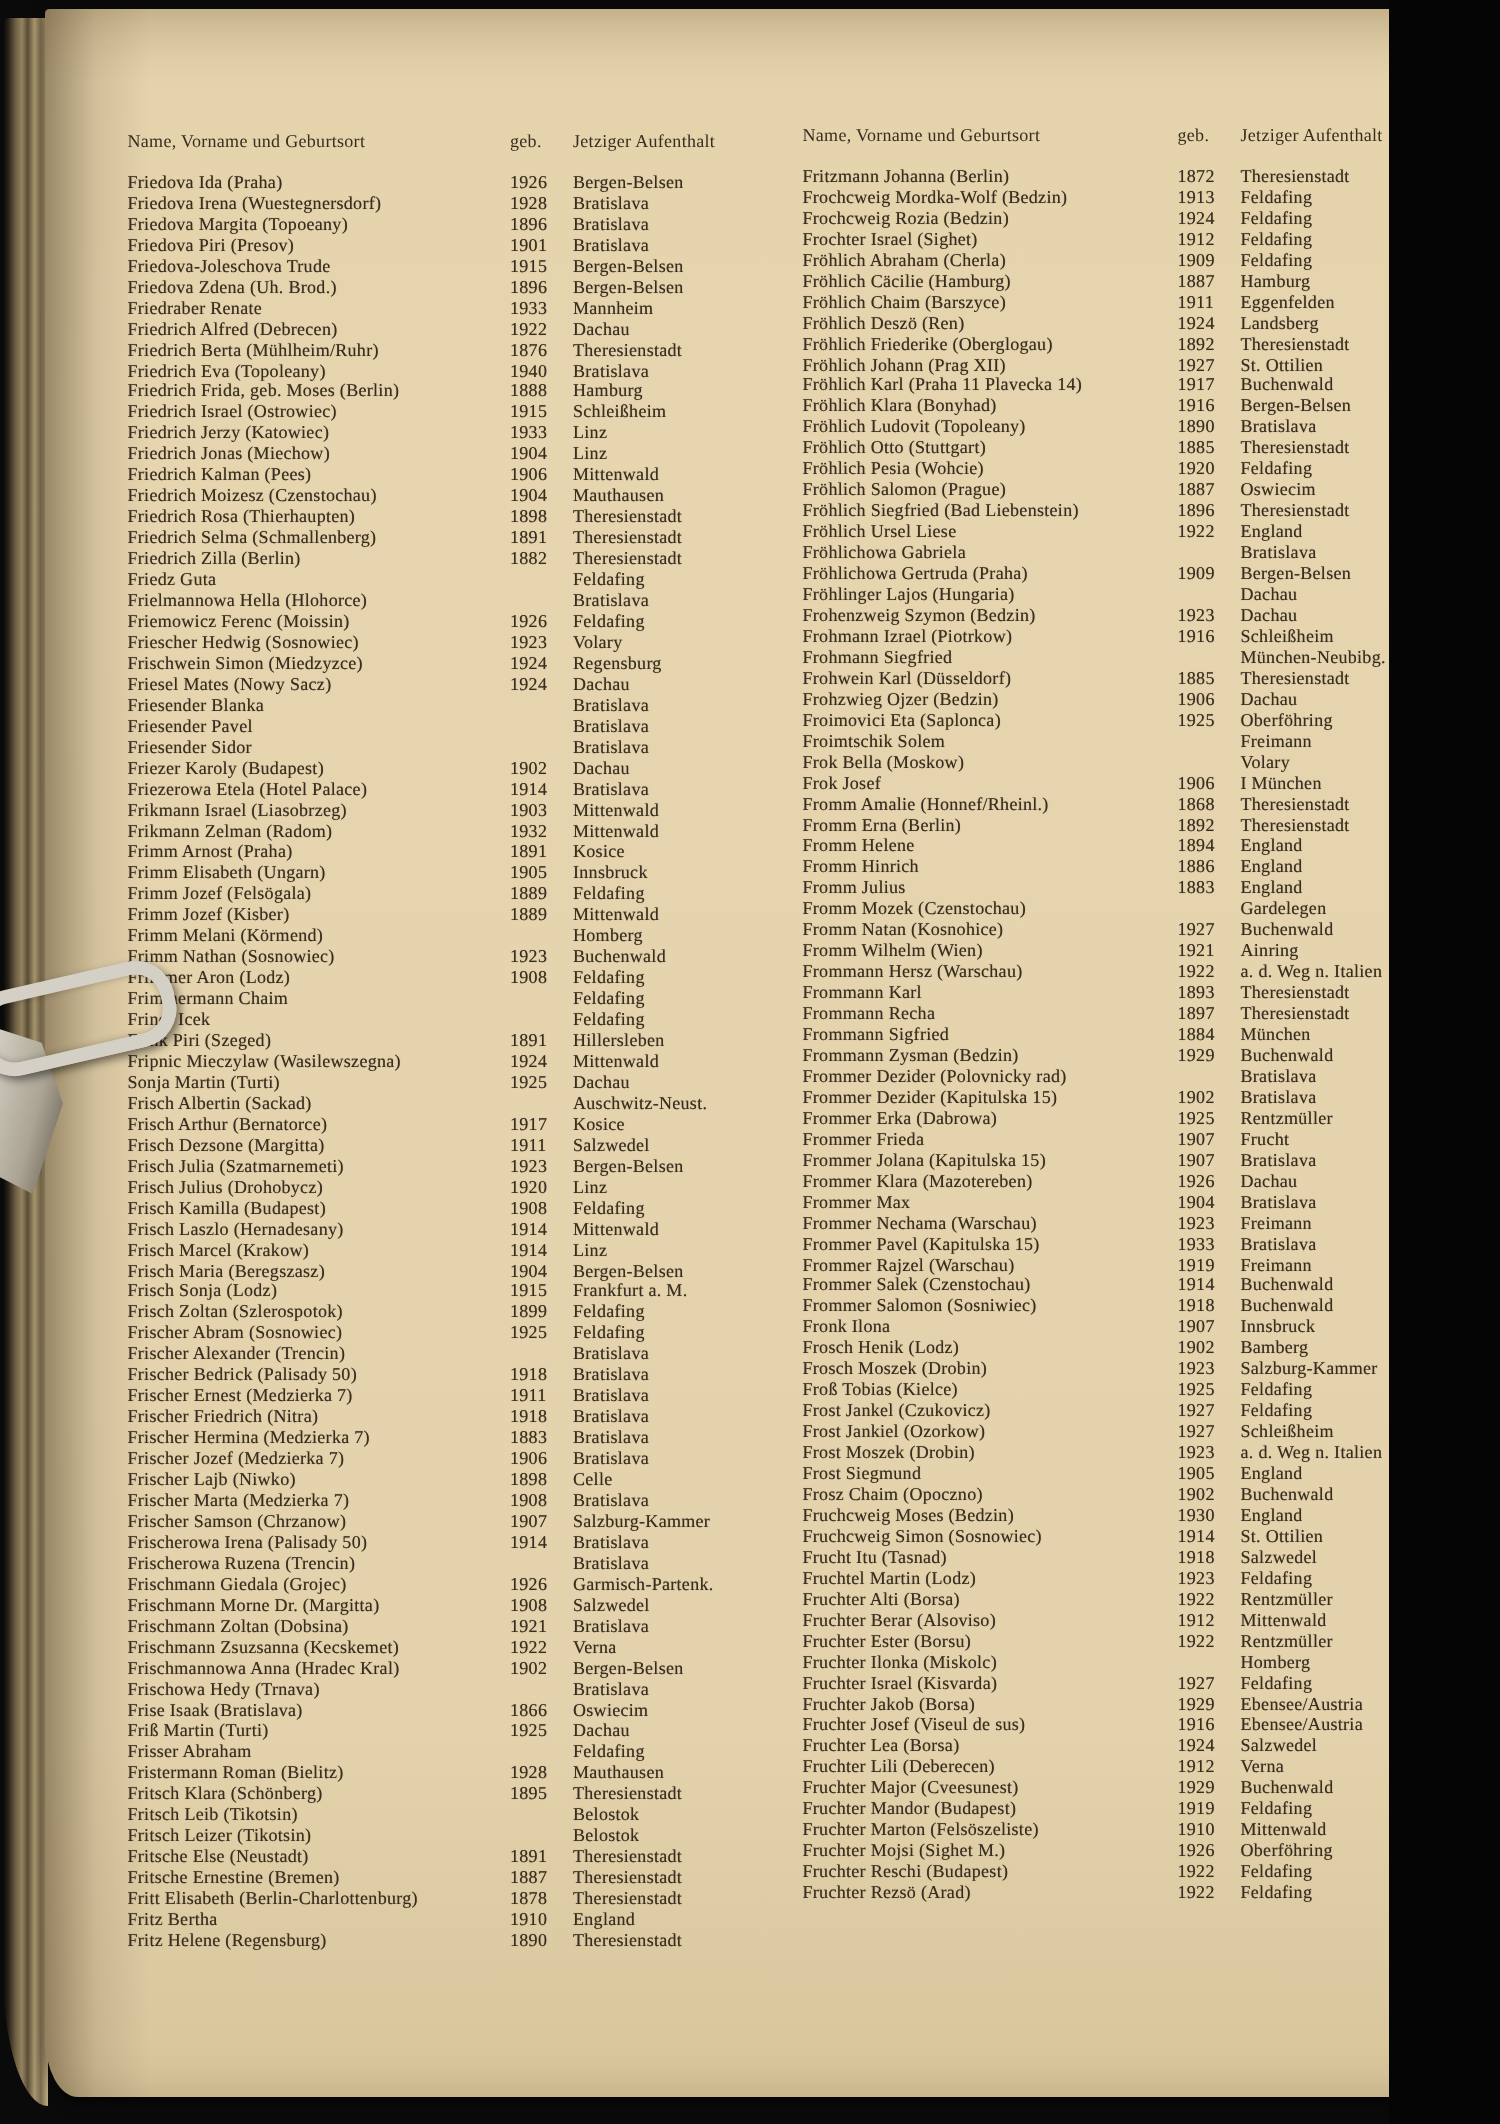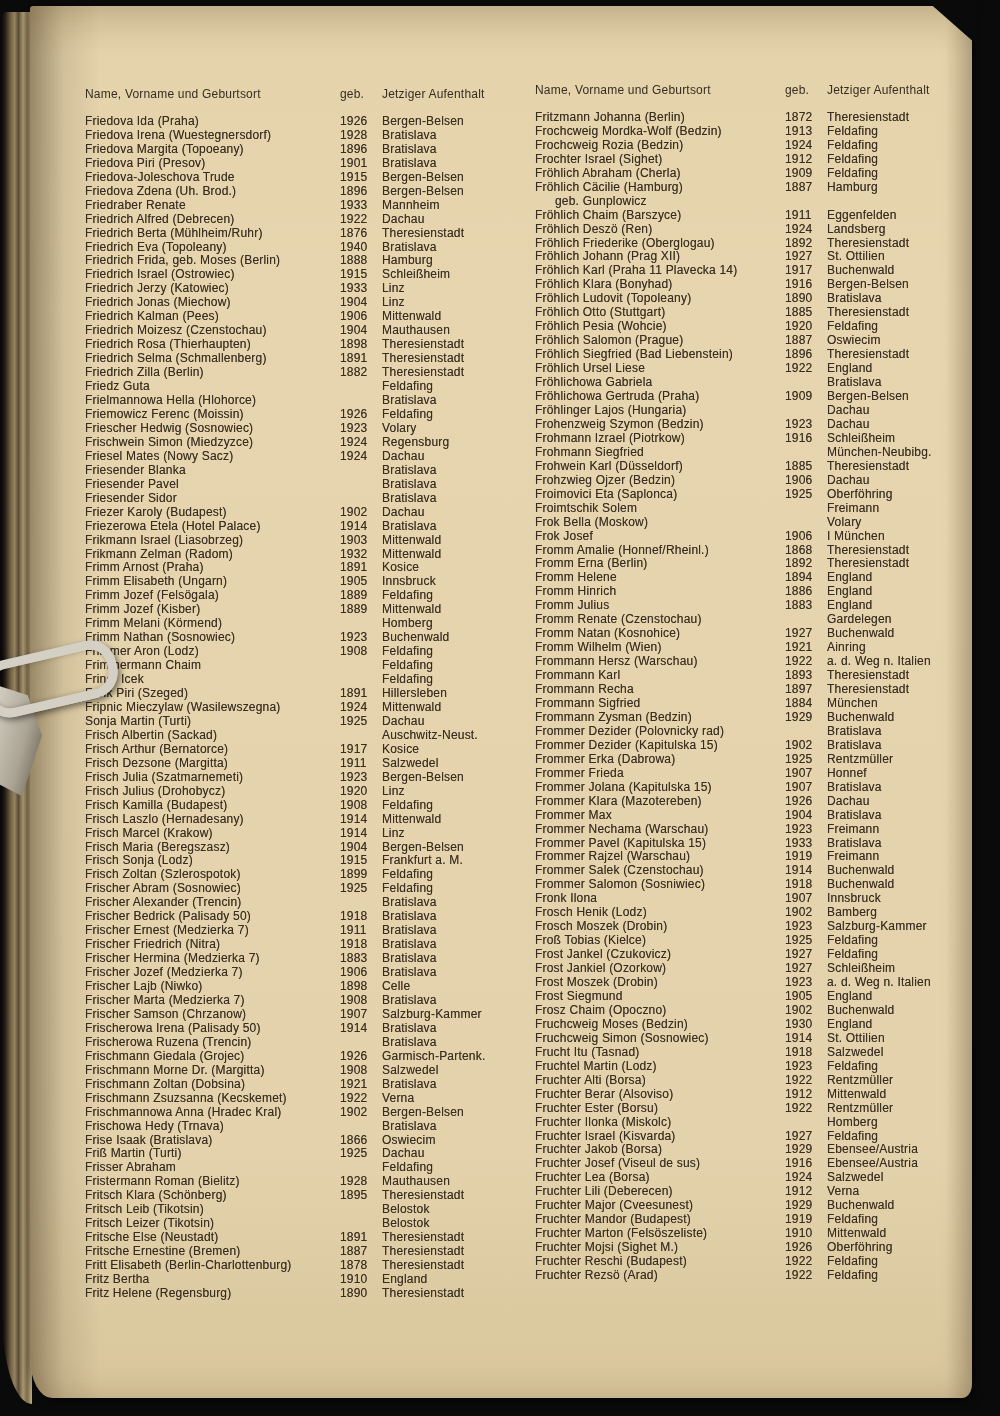--- a/index.html
+++ b/index.html
@@ -1,19 +1,19 @@
 <!DOCTYPE html>
 <html><head>
 <meta charset="utf-8">
 <style>
   html,body{margin:0;padding:0;background:#050505;}
   .scan{
-    position:relative;width:1000px;height:1416px;overflow:hidden;
+    position:relative;width:926px;height:1416px;overflow:hidden;
     background:#0a0a0a;
-    font-family:Liberation Sans, sans-serif;
+    font-family:Liberation Serif, serif;
   }
   
   .page-stack{
     position:absolute;left:2px;top:12px;width:30px;height:1392px;
     background:linear-gradient(90deg,#090909 0%,#2a2319 12%,#6e5f44 28%,#94835f 42%,#5a4d36 55%,#a8966e 70%,#7c6c4d 84%,#bfae85 100%);
     border-radius:6px 0 0 40px / 6px 0 0 120px;
   }
   
   .page{
     position:absolute;left:30px;top:6px;width:942px;height:1392px;
@@ -529,25 +529,20 @@
           <div class="row">
             <span class="c-name">Fröhlich Abraham (Cherla)</span>
             <span class="c-born">1909</span>
             <span class="c-res">Feldafing</span>
           </div>
           <div class="row">
             <span class="c-name">Fröhlich Cäcilie (Hamburg)</span>
             <span class="c-born">1887</span>
             <span class="c-res">Hamburg</span>
           </div>
-          <div class="row indent">
-            <span class="c-name">geb. Gunplowicz</span>
-            <span class="c-born"></span>
-            <span class="c-res"></span>
-          </div>
           <div class="row">
             <span class="c-name">Fröhlich Chaim (Barszyce)</span>
             <span class="c-born">1911</span>
             <span class="c-res">Eggenfelden</span>
           </div>
           <div class="row">
             <span class="c-name">Fröhlich Deszö (Ren)</span>
             <span class="c-born">1924</span>
             <span class="c-res">Landsberg</span>
           </div>
@@ -680,21 +675,21 @@
             <span class="c-name">Fromm Hinrich</span>
             <span class="c-born">1886</span>
             <span class="c-res">England</span>
           </div>
           <div class="row">
             <span class="c-name">Fromm Julius</span>
             <span class="c-born">1883</span>
             <span class="c-res">England</span>
           </div>
           <div class="row">
-            <span class="c-name">Fromm Renate (Czenstochau)</span>
+            <span class="c-name">Fromm Mozek (Czenstochau)</span>
             <span class="c-born"></span>
             <span class="c-res">Gardelegen</span>
           </div>
           <div class="row">
             <span class="c-name">Fromm Natan (Kosnohice)</span>
             <span class="c-born">1927</span>
             <span class="c-res">Buchenwald</span>
           </div>
           <div class="row">
             <span class="c-name">Fromm Wilhelm (Wien)</span>
@@ -737,21 +732,21 @@
             <span class="c-res">Bratislava</span>
           </div>
           <div class="row">
             <span class="c-name">Frommer Erka (Dabrowa)</span>
             <span class="c-born">1925</span>
             <span class="c-res">Rentzmüller</span>
           </div>
           <div class="row">
             <span class="c-name">Frommer Frieda</span>
             <span class="c-born">1907</span>
-            <span class="c-res">Honnef</span>
+            <span class="c-res">Frucht</span>
           </div>
           <div class="row">
             <span class="c-name">Frommer Jolana (Kapitulska 15)</span>
             <span class="c-born">1907</span>
             <span class="c-res">Bratislava</span>
           </div>
           <div class="row">
             <span class="c-name">Frommer Klara (Mazotereben)</span>
             <span class="c-born">1926</span>
             <span class="c-res">Dachau</span>

